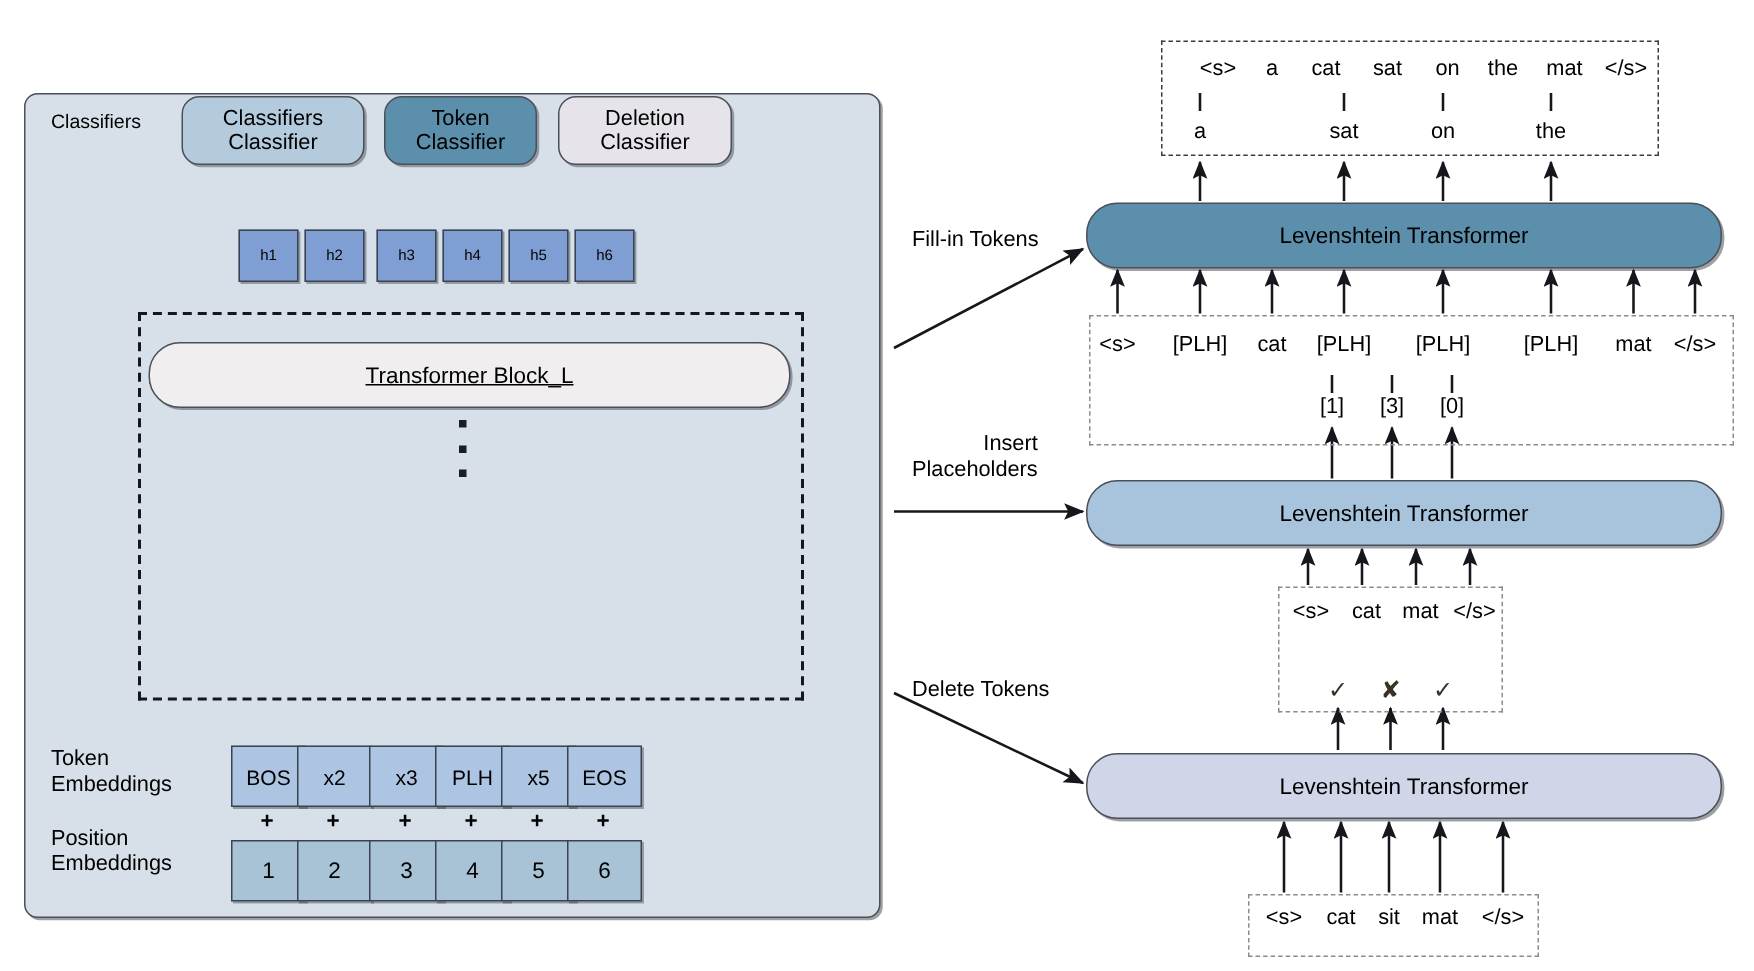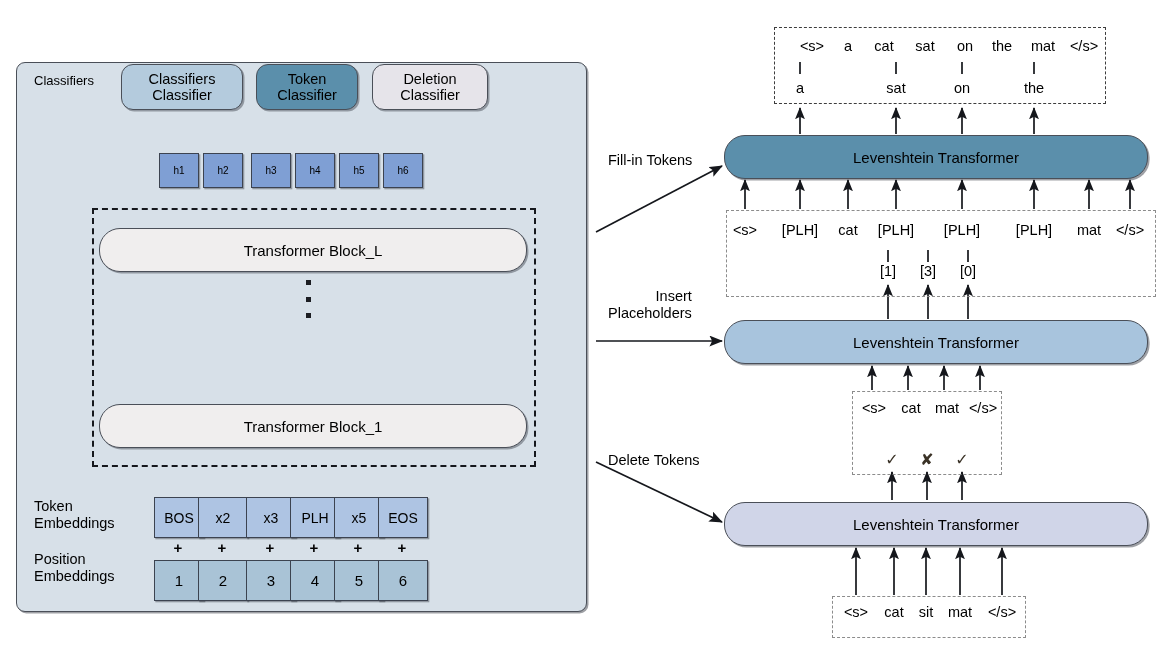--- a/index.html
+++ b/index.html
@@ -26,21 +26,21 @@
 
   .hbox{position:absolute;top:153px;width:38px;height:33px;background:#7f9fd4;
         border:1.2px solid #3c4350;display:flex;align-items:center;justify-content:center;
         font-size:10px;box-shadow:1.3px 1.3px 0 rgba(40,45,55,.4);}
 
   .dashwrap{position:absolute;left:92px;top:208px;width:440px;height:255px;
             border:2.4px dashed #15171c;}
   .tblock{position:absolute;left:99px;width:426px;height:42px;background:#f0eeee;
           border:1.3px solid #4a4f58;border-radius:21px;
           display:flex;align-items:center;justify-content:center;font-size:15px;
-          box-shadow:1.4px 1.4px 0 rgba(40,45,55,.4);}
+          box-shadow:1.4px 1.4px 0 rgba(40,45,55,.4);text-decoration:underline;}
   .vdots{position:absolute;left:306px;top:280px;width:6px;height:38px;
          display:flex;flex-direction:column;justify-content:space-between;}
   .vdots i{display:block;width:5px;height:5px;background:#1b1d22;}
 
   .temb{position:absolute;top:497px;width:48px;height:39px;background:#aec4e3;
         border:1.2px solid #3c4350;display:flex;align-items:center;justify-content:center;
         font-size:14px;box-shadow:1.3px 1.3px 0 rgba(40,45,55,.4);}
   .plus{position:absolute;top:539px;width:48px;text-align:center;font-size:15px;font-weight:bold;}
   .pemb{position:absolute;top:560px;width:48px;height:39px;background:#a9c3d6;
         border:1.2px solid #3c4350;display:flex;align-items:center;justify-content:center;
@@ -177,21 +177,20 @@
   <div class="hbox" style="left:339px">h5</div>
   <div class="hbox" style="left:383px">h6</div>
 
   <div class="dashwrap"></div>
   <div class="tblock" style="top:228px">Transformer Block_L</div>
   <div class="vdots">
       <i></i>
       <i></i>
       <i></i>
     </div>
-  <div class="tblock" style="top:404px">Transformer Block_1</div>
 
   <div class="lbl-tokemb">
     <div>Token</div>
     <div>Embeddings</div>
   </div>
   <div class="lbl-posemb">
     <div>Position</div>
     <div>Embeddings</div>
   </div>
 

